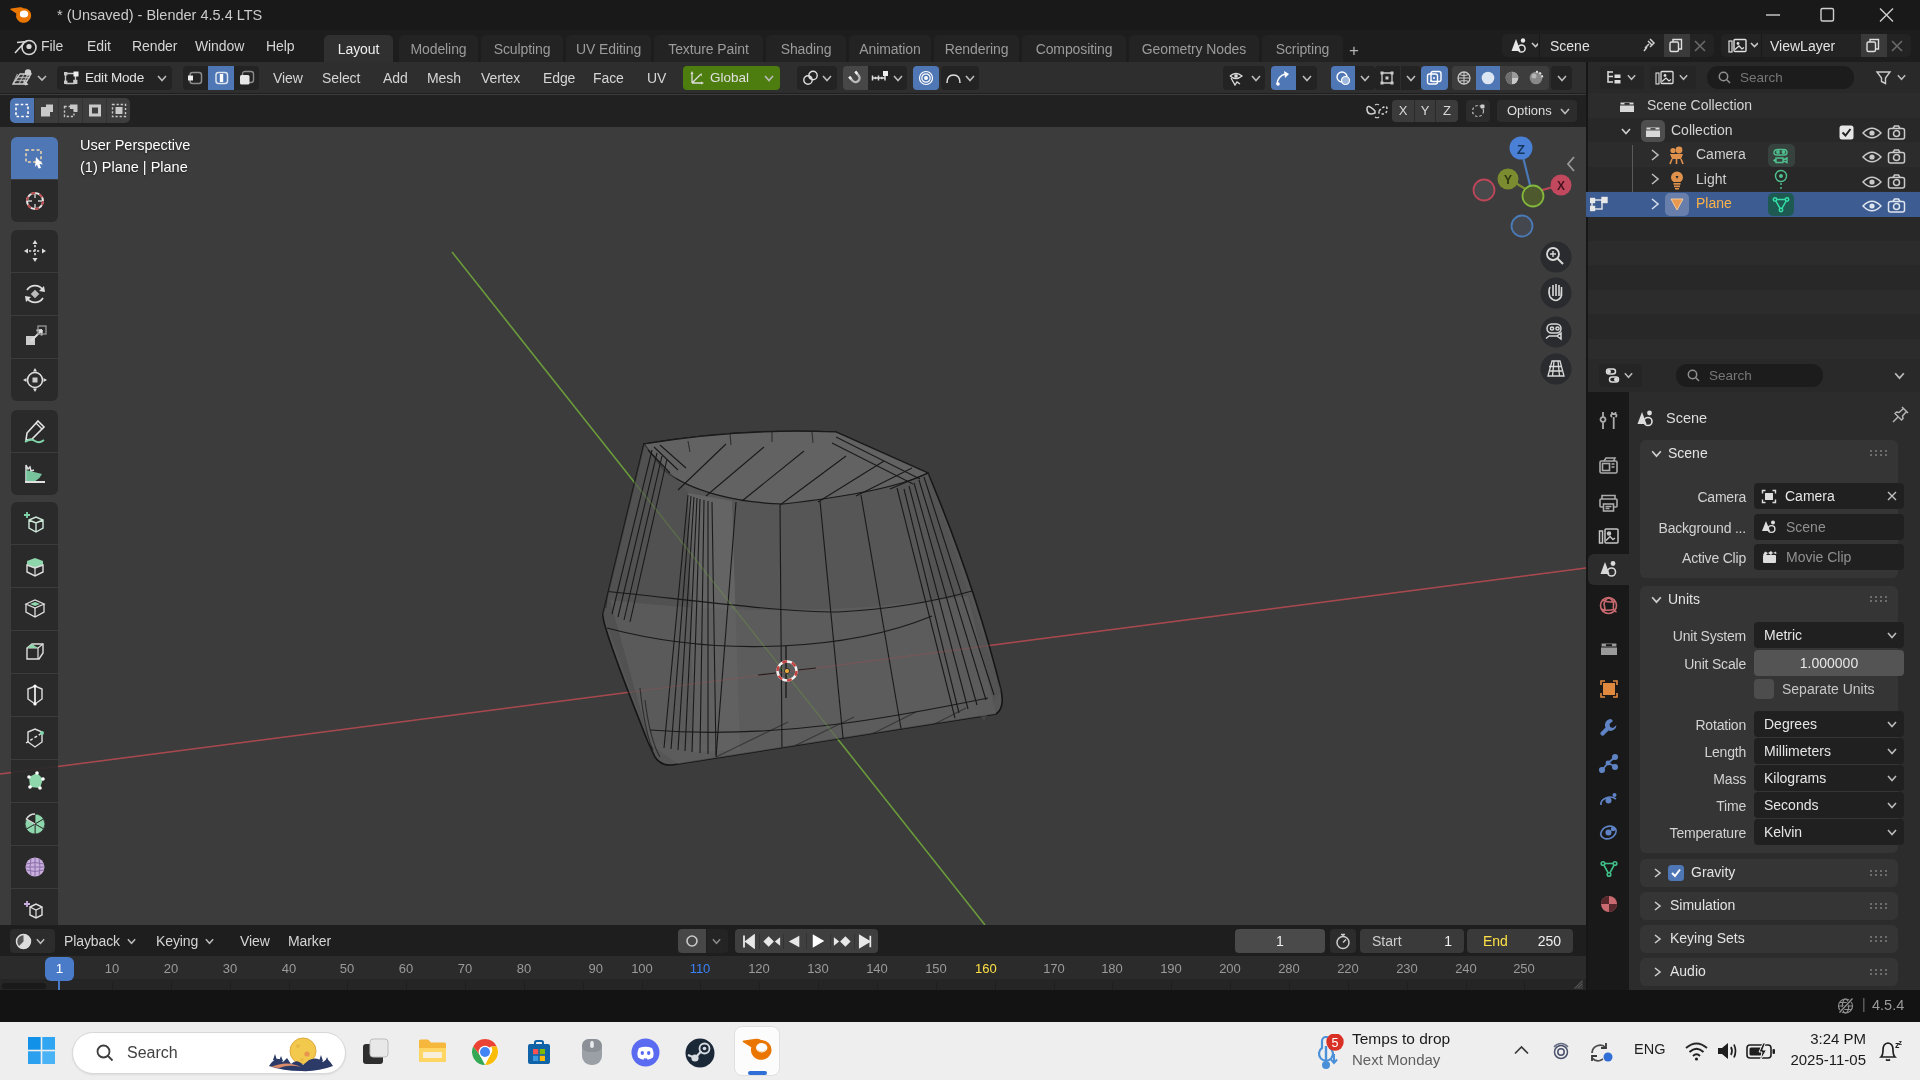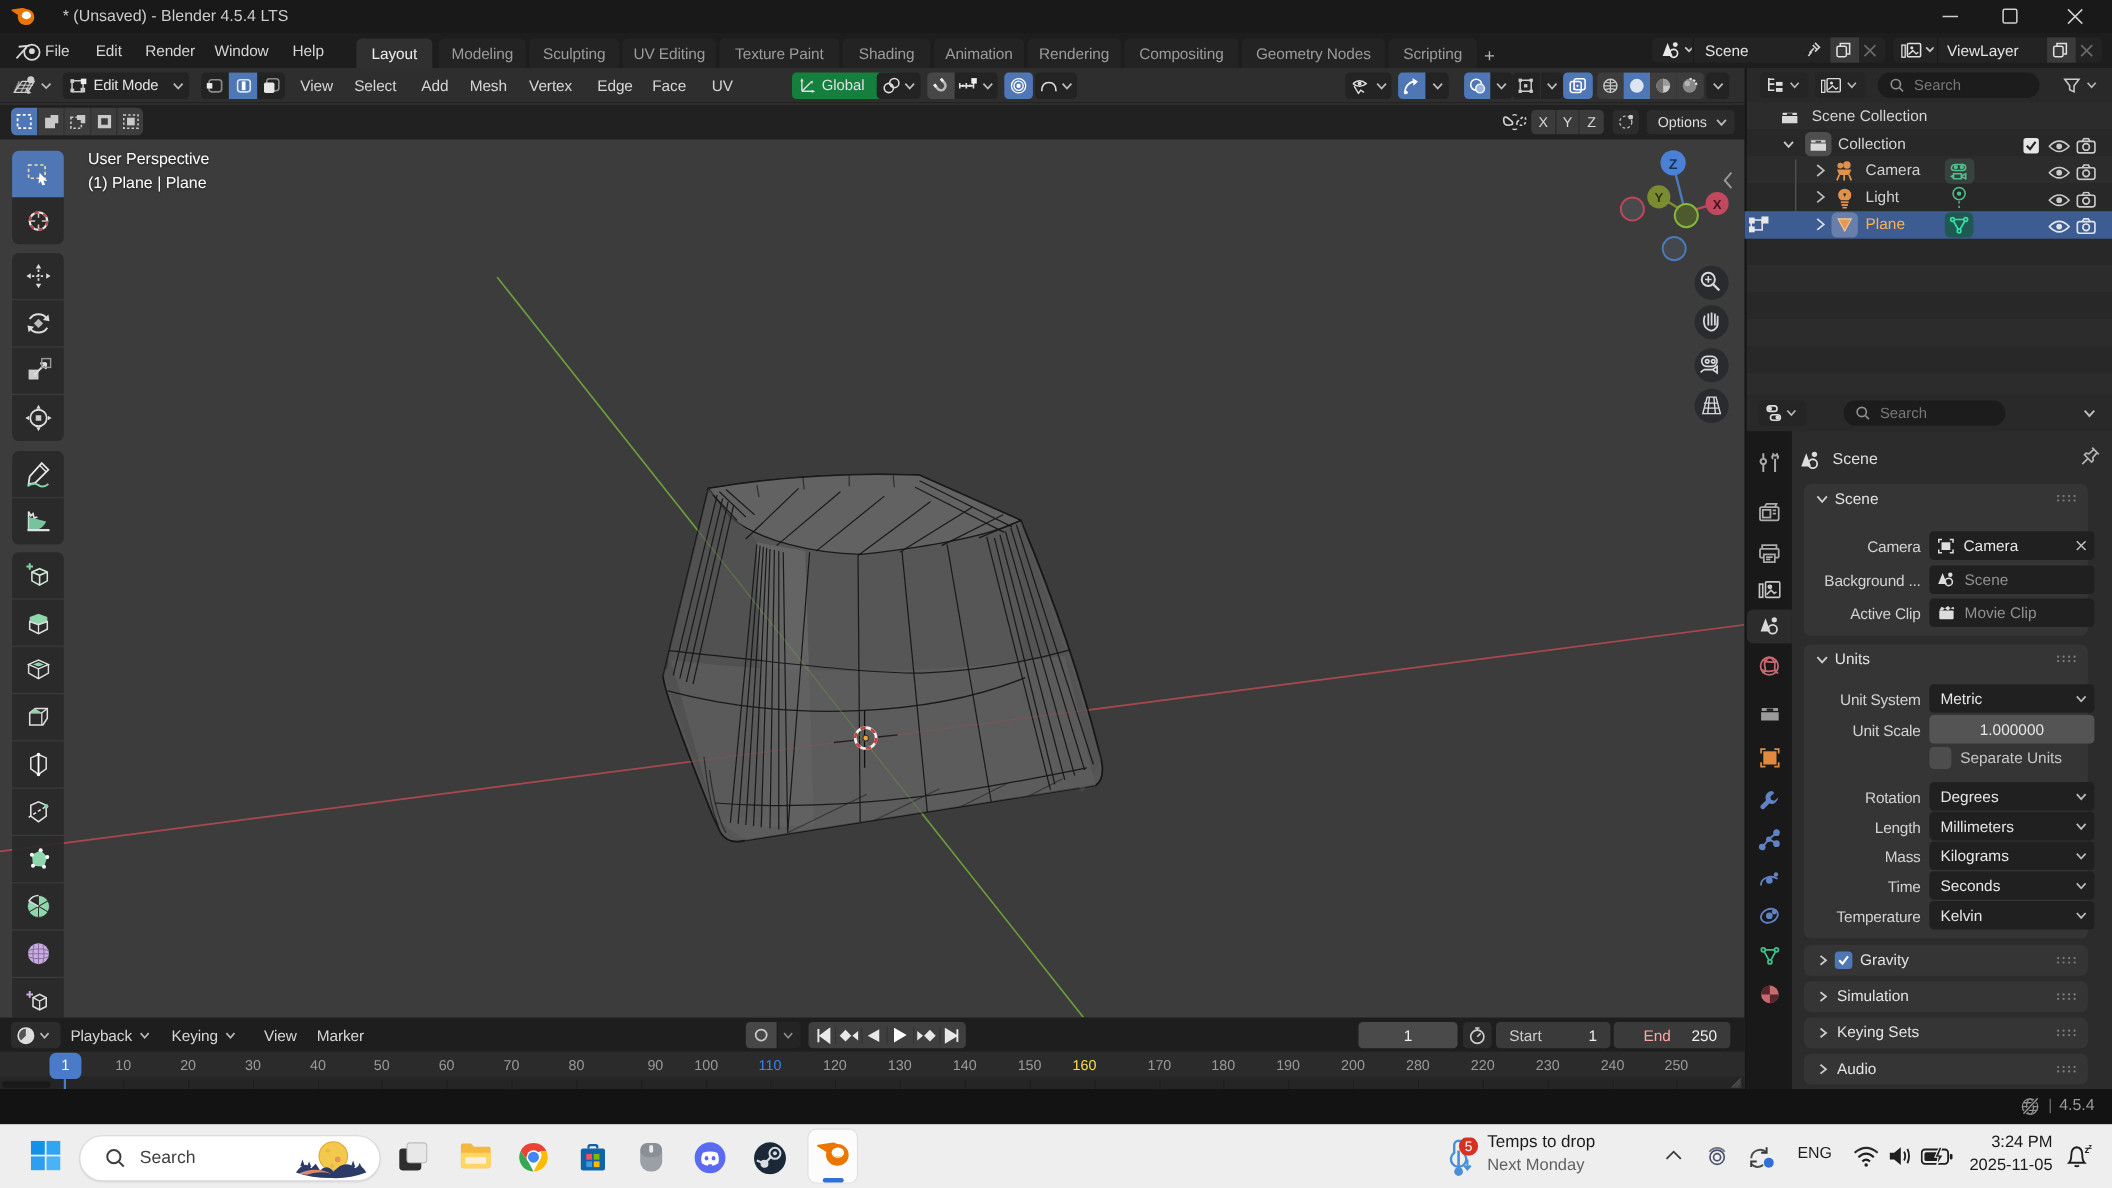--- a/index.html
+++ b/index.html
@@ -140,21 +140,21 @@
       </div>
   </div>
   <div class="abs txt" style="left:273px;top:8px">View</div>
   <div class="abs txt" style="left:322px;top:8px">Select</div>
   <div class="abs txt" style="left:383px;top:8px">Add</div>
   <div class="abs txt" style="left:427px;top:8px">Mesh</div>
   <div class="abs txt" style="left:481px;top:8px">Vertex</div>
   <div class="abs txt" style="left:543px;top:8px">Edge</div>
   <div class="abs txt" style="left:593px;top:8px">Face</div>
   <div class="abs txt" style="left:647px;top:8px">UV</div>
-  <div class="abs" style="left:720px;top:4px;width:97px;height:24px;background:#15803d;border-radius:4px">
+  <div class="abs" style="left:683px;top:4px;width:97px;height:24px;background:#4d7c0f;border-radius:4px">
     <svg class="abs" style="left:6px;top:4px" width="17" height="16" viewBox="0 0 17 16">
         <path d="M3,13 L3,3 M3,13 L13,13 M3,13 L11,5" stroke="#ddd" stroke-width="1.3" fill="none"></path>
         <path d="M3,1 L1.5,4 L4.5,4 Z M15,13 L12,11.5 L12,14.5 Z M13,3.5 L10.5,4 L12.5,6.5 Z" fill="#ddd"></path>
       </svg>
     <div class="abs" style="left:27px;top:4px;color:#e0e0e0;font-size:13.5px">Global</div>
     <svg class="abs" style="left:80px;top:8px" width="12" height="9" viewBox="0 0 12 9">
         <path d="M2,2 L6,6.5 L10,2" stroke="#bbb" stroke-width="1.6" fill="none"></path>
       </svg>
   </div>
   <div class="abs" style="left:797px;top:4px;width:40px;height:24px;background:#232323;border-radius:4px">
@@ -1133,21 +1133,21 @@
       <svg style="margin-left:5px" width="16" height="17" viewBox="0 0 16 17">
         <circle cx="8" cy="9.5" r="6" fill="none" stroke="#ccc" stroke-width="1.5"></circle>
         <path d="M8,9.5 L11,6.5 M6,1.5 h4 M8,1.5 V3.5" stroke="#ccc" stroke-width="1.5" fill="none"></path>
       </svg>
     </div>
   <div class="abs row" style="left:1360px;top:4px;width:104px;height:24px;background:#3a3a3a;border-radius:4px;font-size:14px">
       <span style="color:#cdcdcd;margin-left:12px">Start</span>
       <span style="color:#f0f0f0;margin-left:auto;margin-right:12px">1</span>
     </div>
   <div class="abs row" style="left:1467px;top:4px;width:106px;height:24px;background:#3a3a3a;border-radius:4px;font-size:14px">
-      <span style="color:#fca5a5;margin-left:27px">End</span>
+      <span style="color:#fde047;margin-left:16px">End</span>
       <span style="color:#f0f0f0;margin-left:auto;margin-right:12px">250</span>
     </div>
   <div class="abs" style="left:0;top:31px;width:1586px;height:34px;background:#2b2b2b;overflow:hidden">
     <div class="abs" style="left:0;top:23px;width:1586px;height:11px;background:#252525"></div>
     <div class="abs" style="left:92px;top:5px;width:40px;text-align:center;color:#9a9a9a;font-size:13px">10</div>
     <div class="abs" style="left:112px;top:26px;width:1px;height:8px;background:#1e1e1e"></div>
     <div class="abs" style="left:151px;top:5px;width:40px;text-align:center;color:#9a9a9a;font-size:13px">20</div>
     <div class="abs" style="left:171px;top:26px;width:1px;height:8px;background:#1e1e1e"></div>
     <div class="abs" style="left:210px;top:5px;width:40px;text-align:center;color:#9a9a9a;font-size:13px">30</div>
     <div class="abs" style="left:230px;top:26px;width:1px;height:8px;background:#1e1e1e"></div>

